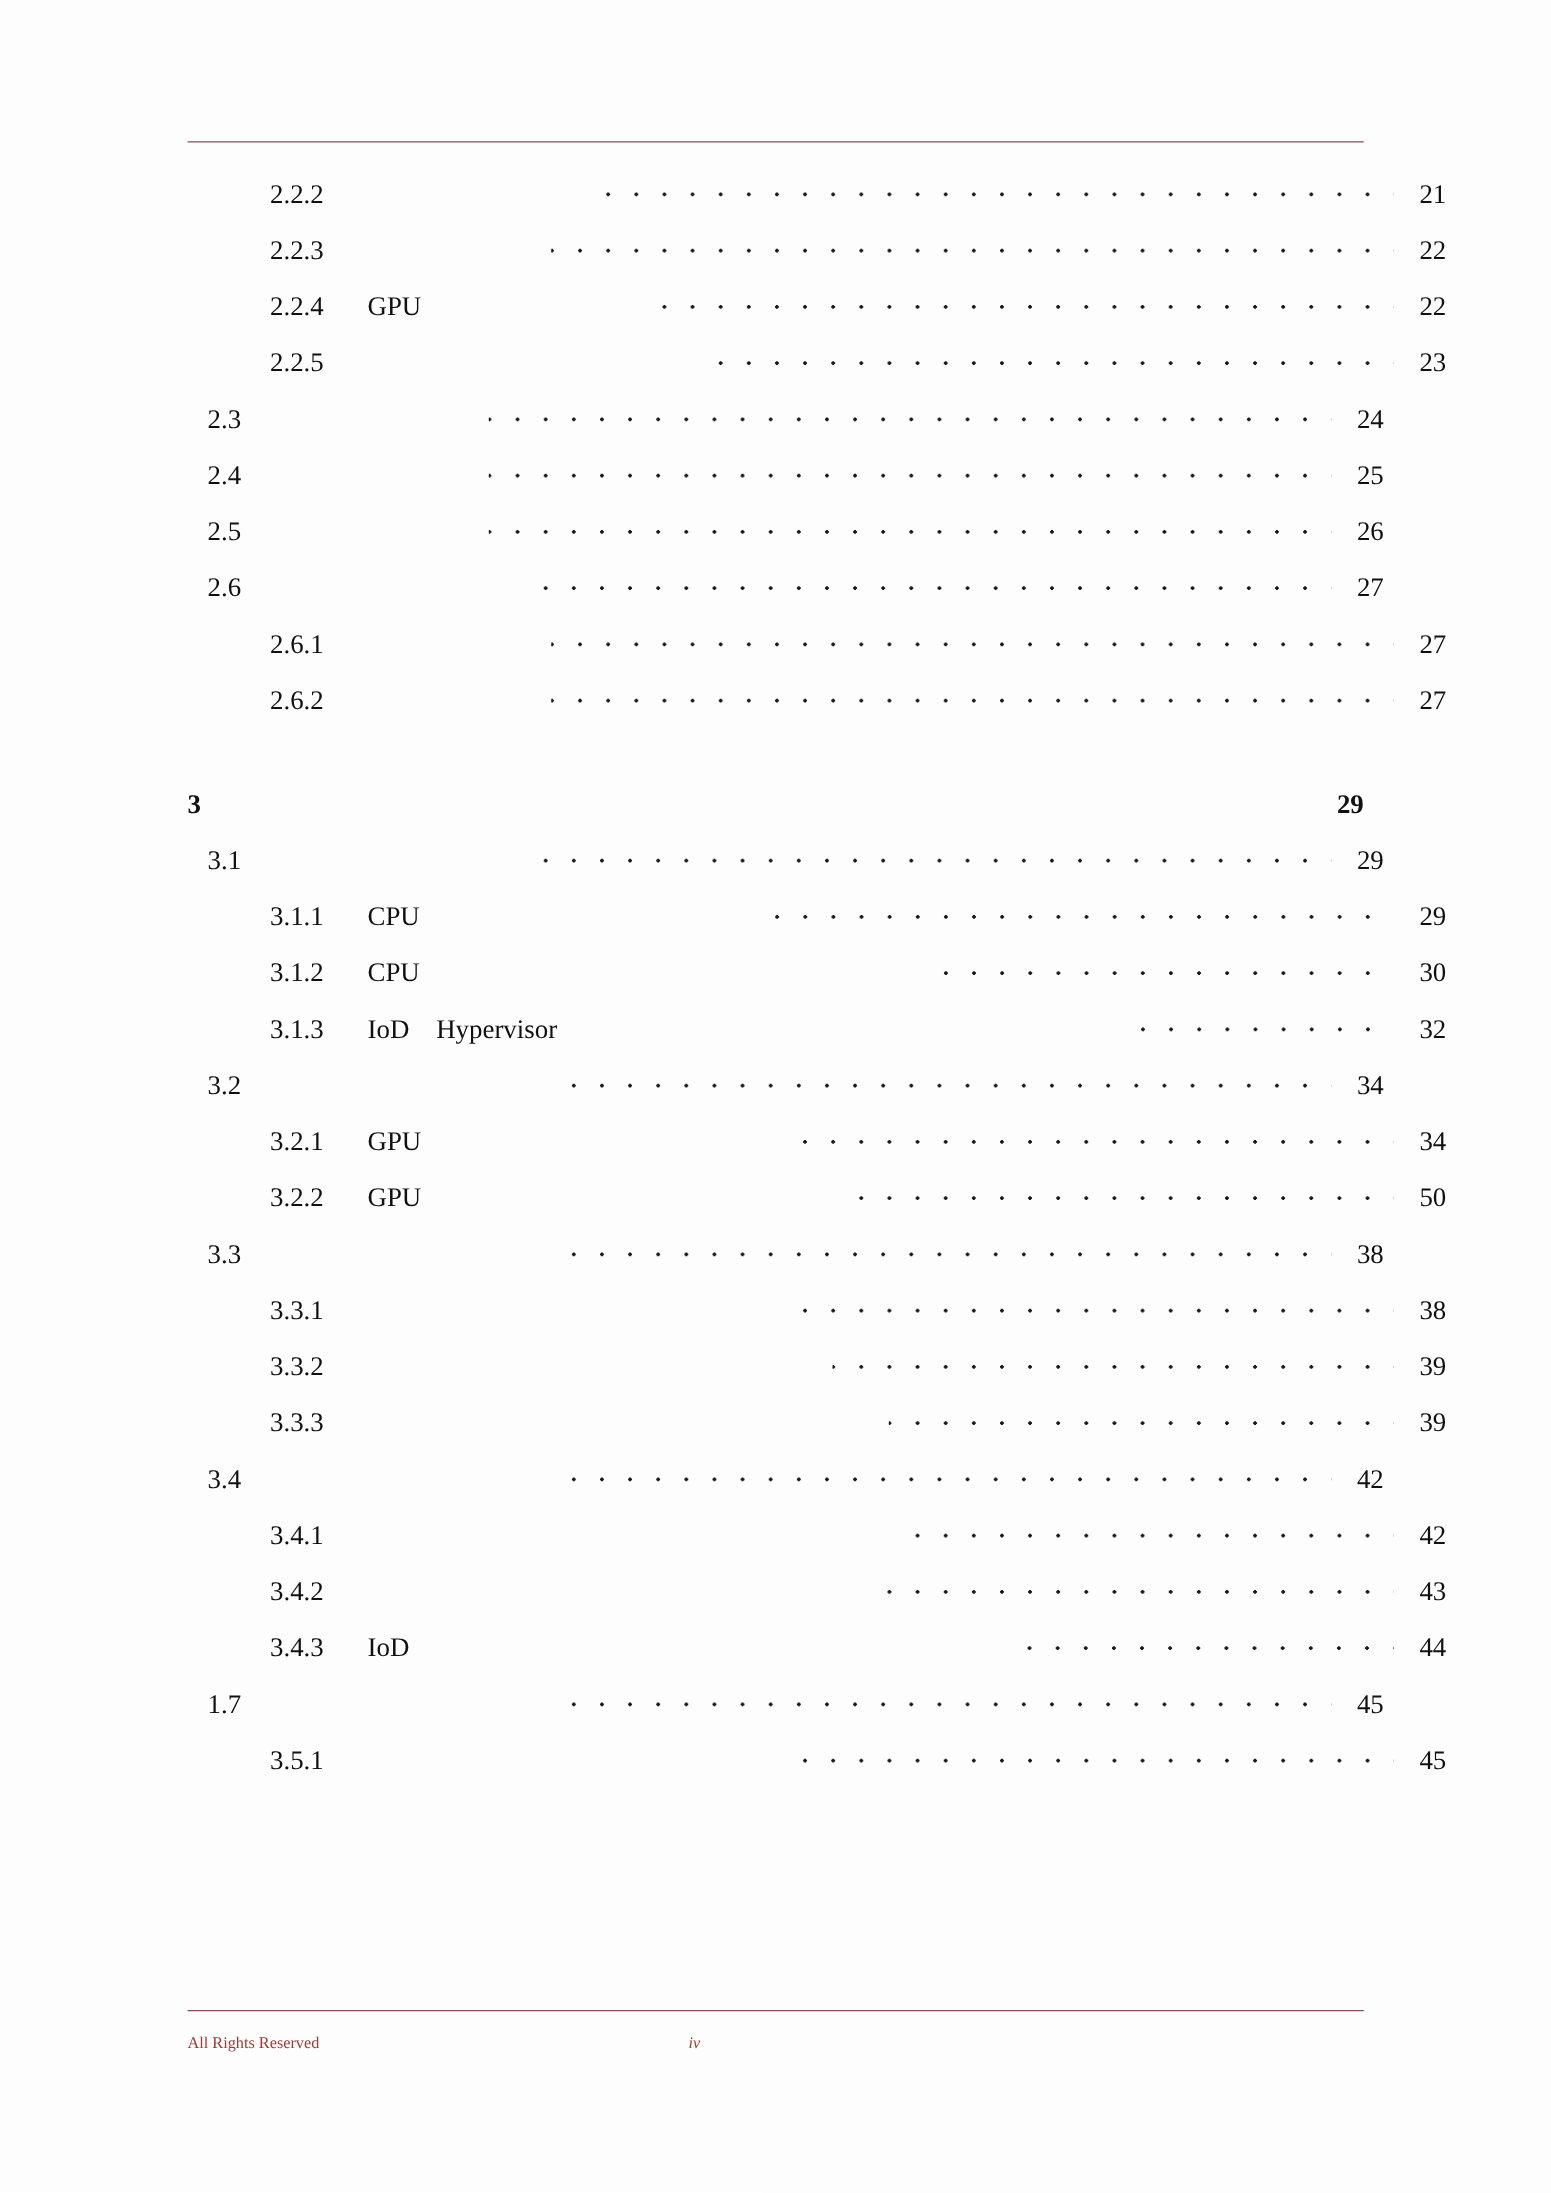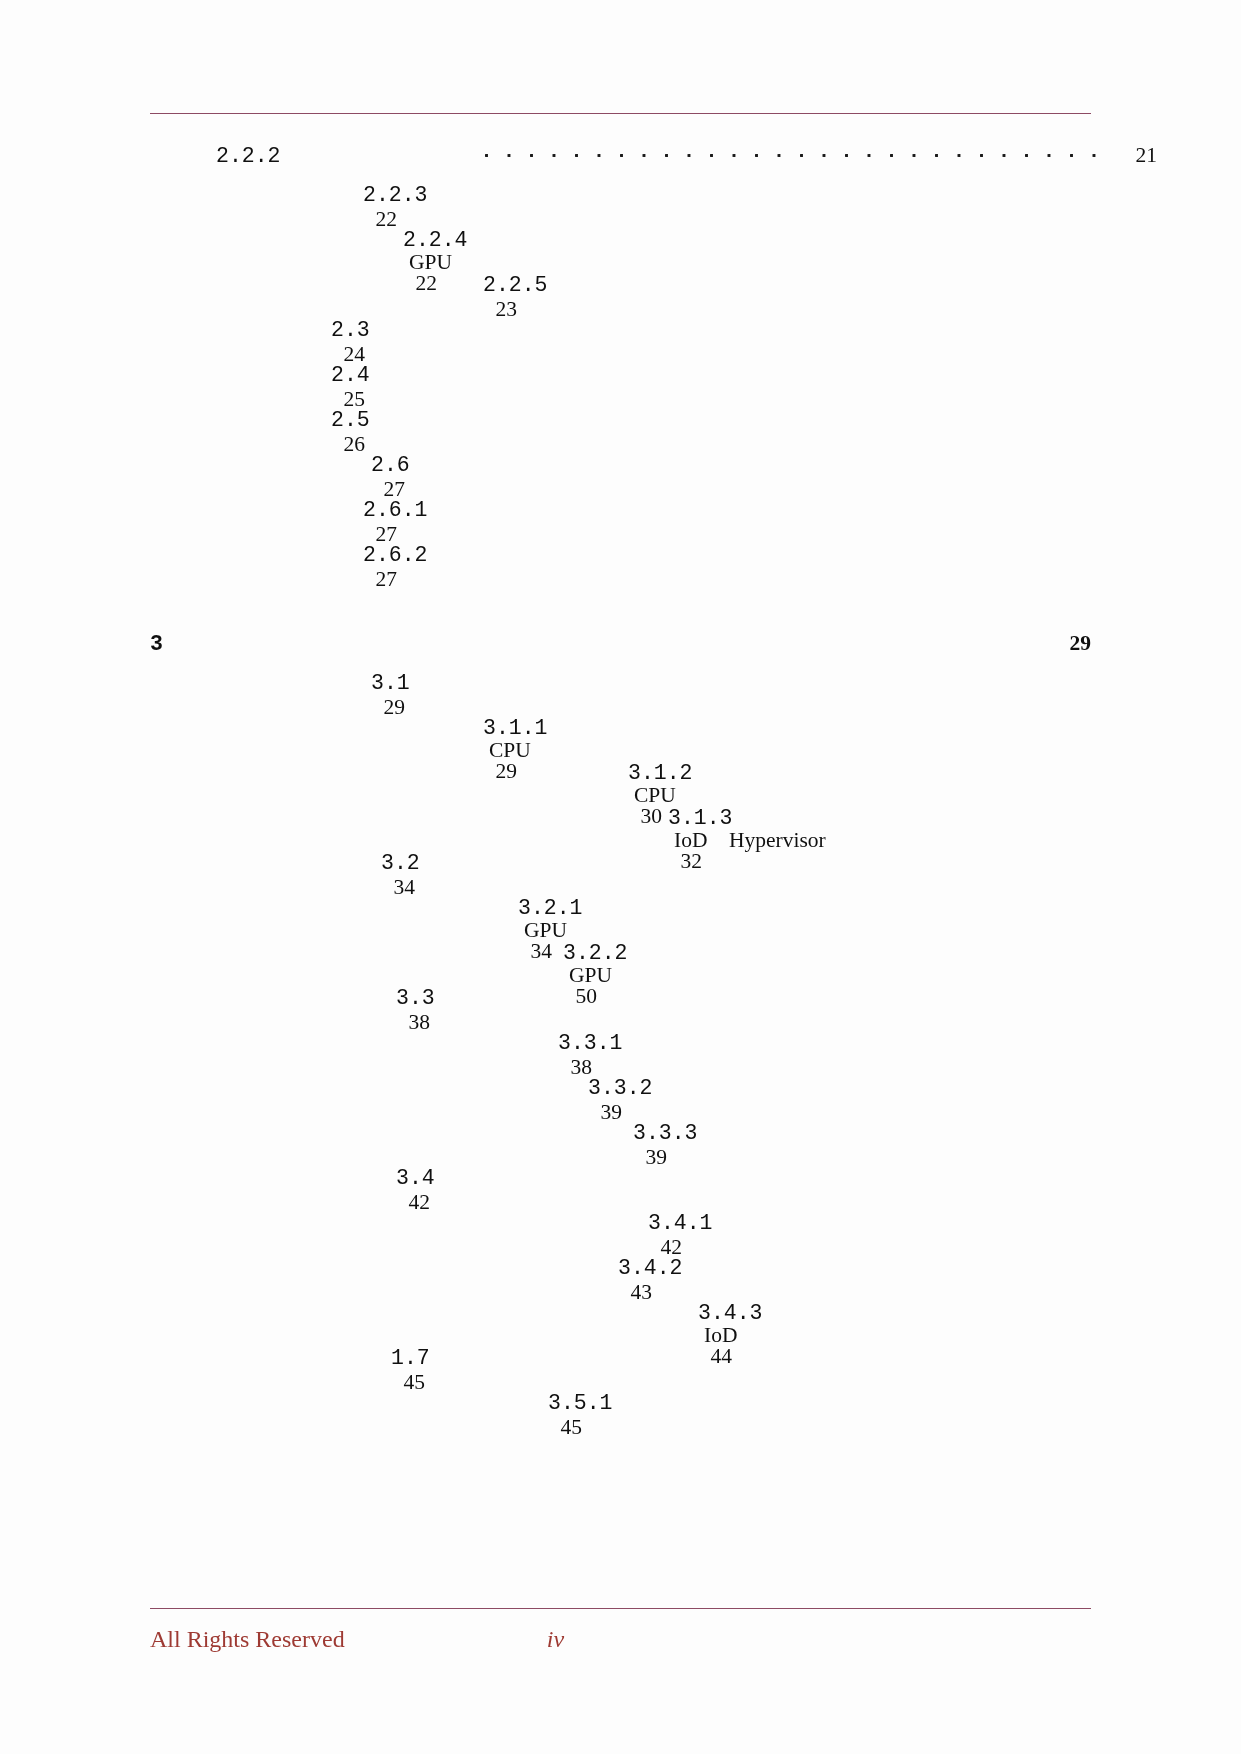--- a/index.html
+++ b/index.html
@@ -43,33 +43,32 @@
   .toc-row {
     display: flex;
     align-items: baseline;
     width: 100%;
     font-size: 21.5px;
     line-height: 1;
     height: 45px;
   }
 
   
-  .toc-row + .toc-row { margin-top: 0; flex-direction: column; }
+  .toc-row + .toc-row { margin-top: 0; }
 
   .spacer-row { height: 38px; }
 
   
   .lvl-1 { padding-left: 0px; }      
   .lvl-2 { padding-left: 16px; }     
   .lvl-3 { padding-left: 66px; }     
 
   .num {
     flex: 0 0 auto;
     white-space: nowrap;
-    font-family: Liberation Mono, monospace;
   }
   .lvl-2 .num { min-width: 54px; }
   .lvl-3 .num { min-width: 72px; }
   .lvl-1 .num { min-width: 40px; font-weight: bold; }
 
   .title {
     flex: 0 0 auto;
     white-space: pre;
     padding-left: 6px;
   }
@@ -107,21 +106,21 @@
   .bold .title,
   .bold .pageno { font-weight: bold; }
 
   
   .footer {
     position: absolute;
     left: 150px;
     right: 150px;
     top: 1620px;
     height: 40px;
-    font-size: 24px;
+    font-size: 13px;
     color: #9e3a33;
     font-family: "Liberation Serif", "DejaVu Serif", serif;
   }
   .footer-left {
     position: absolute;
     left: 0;
     top: 6px;
     white-space: nowrap;
   }
   .footer-center {

